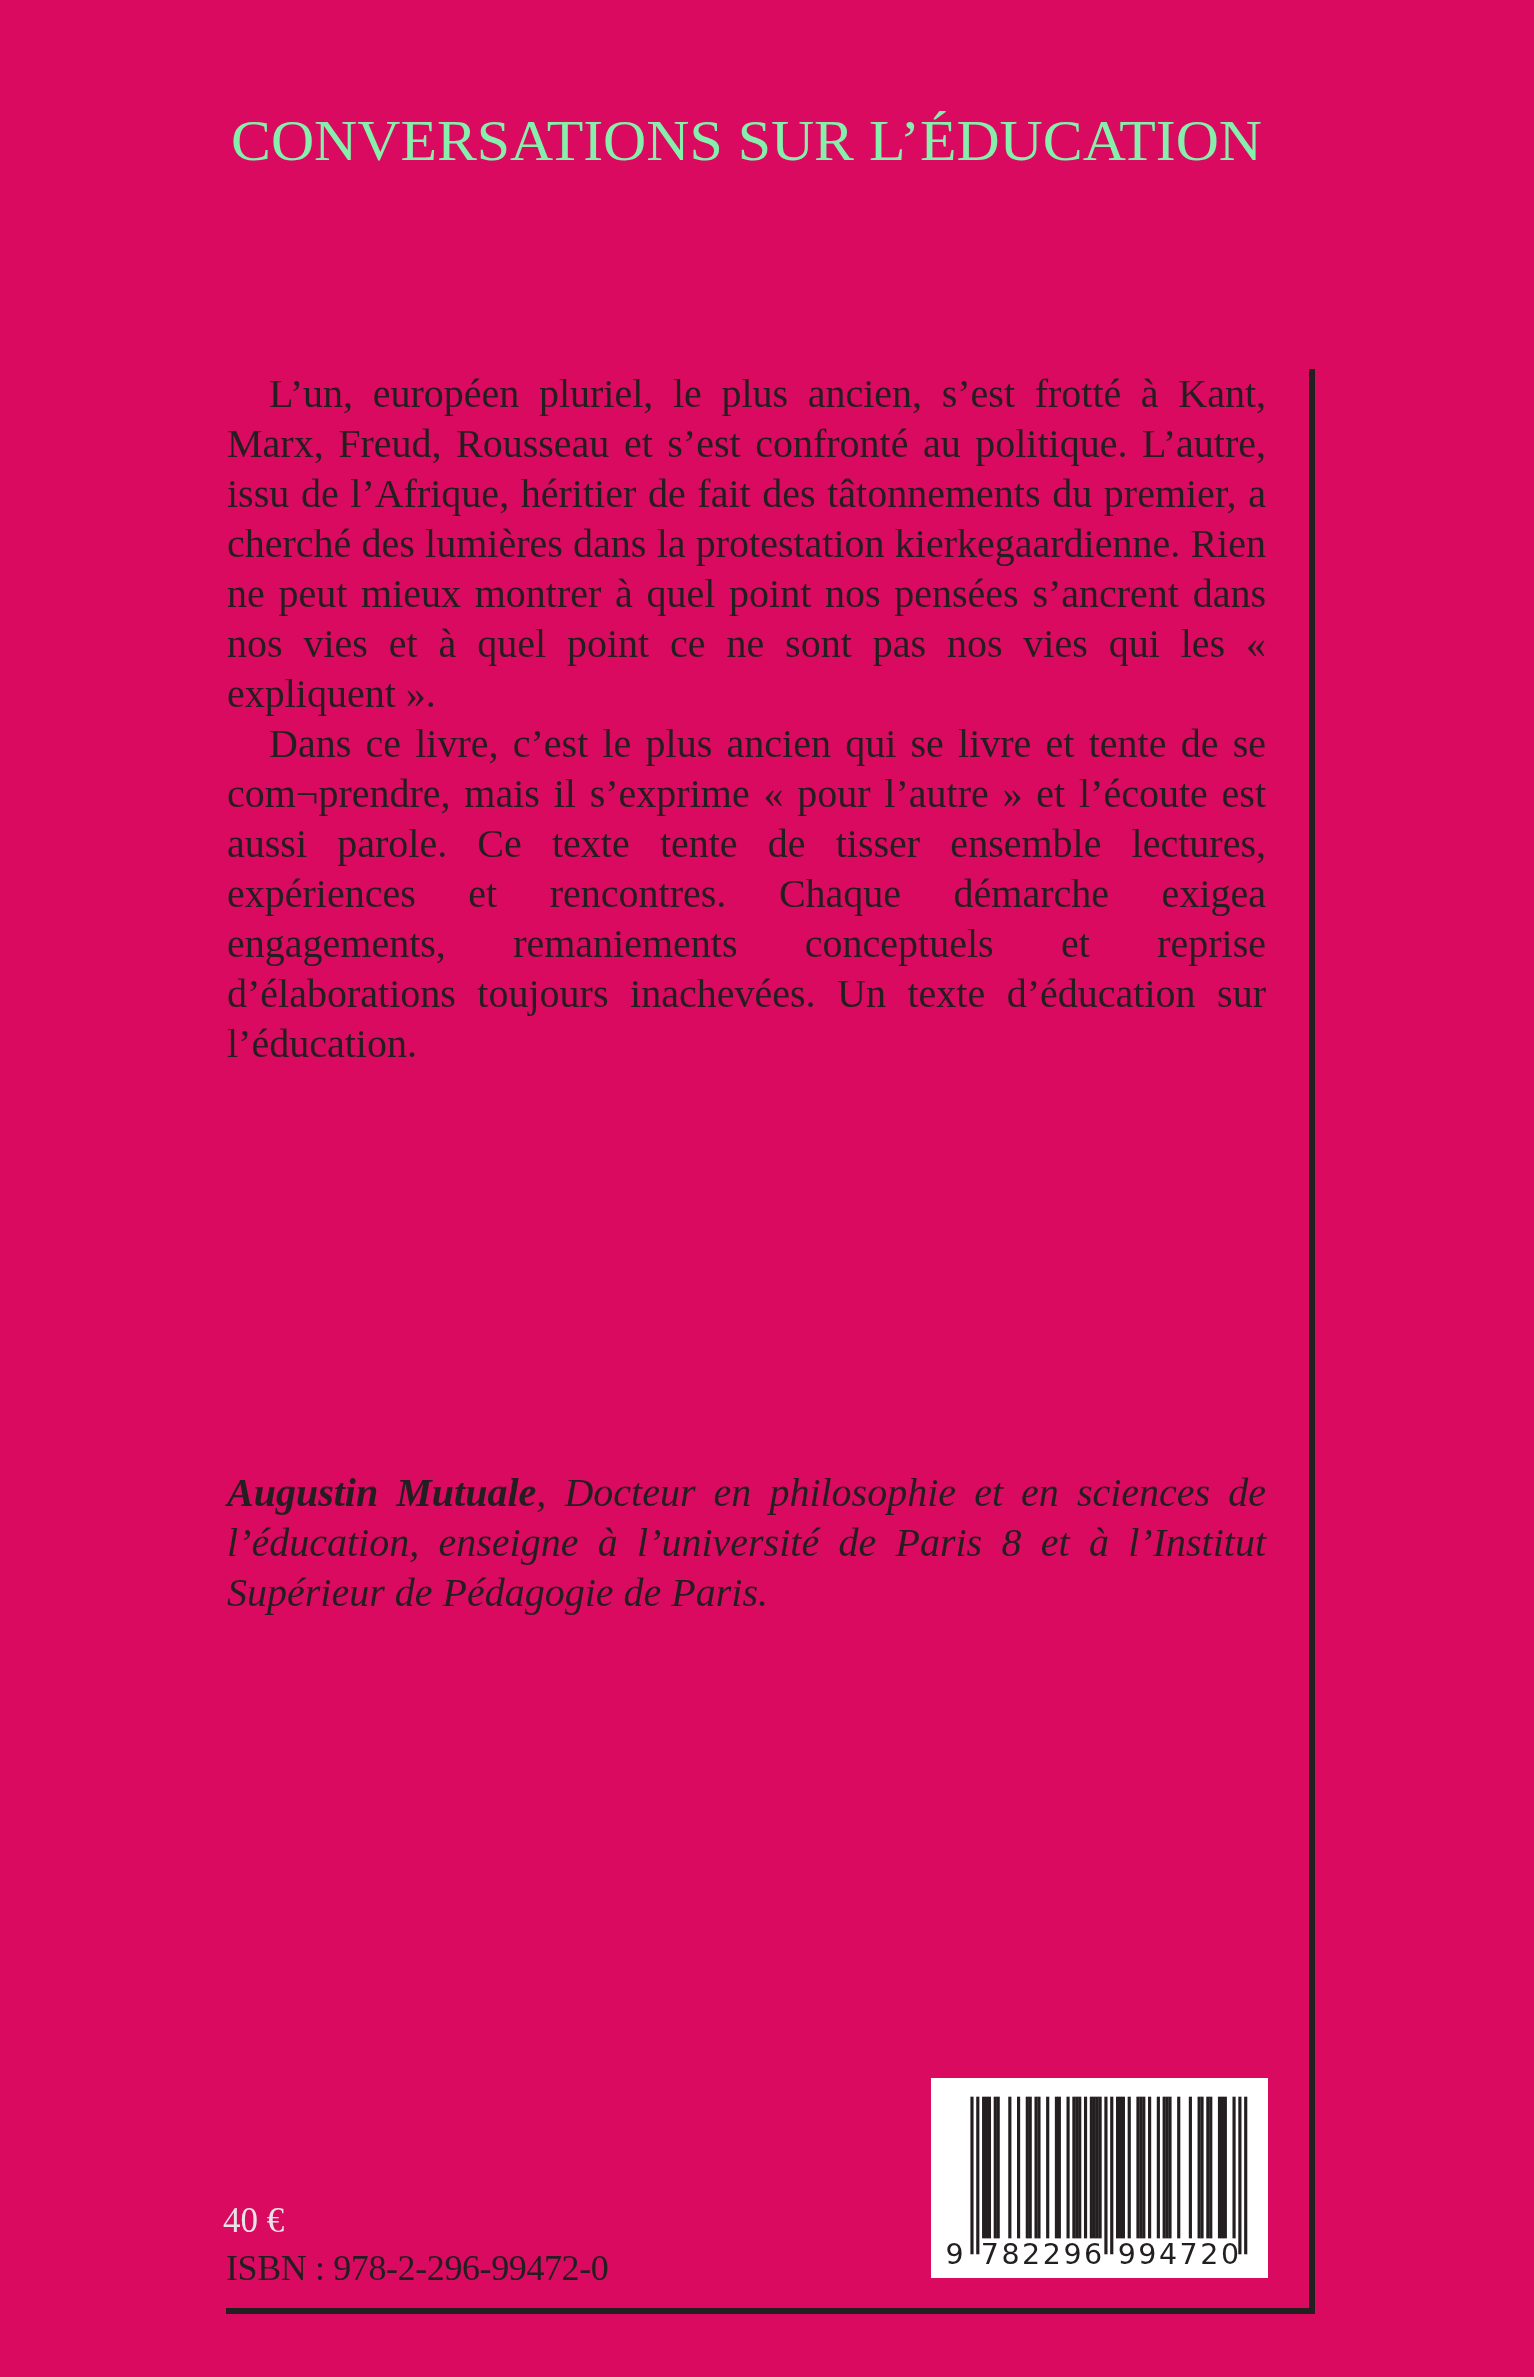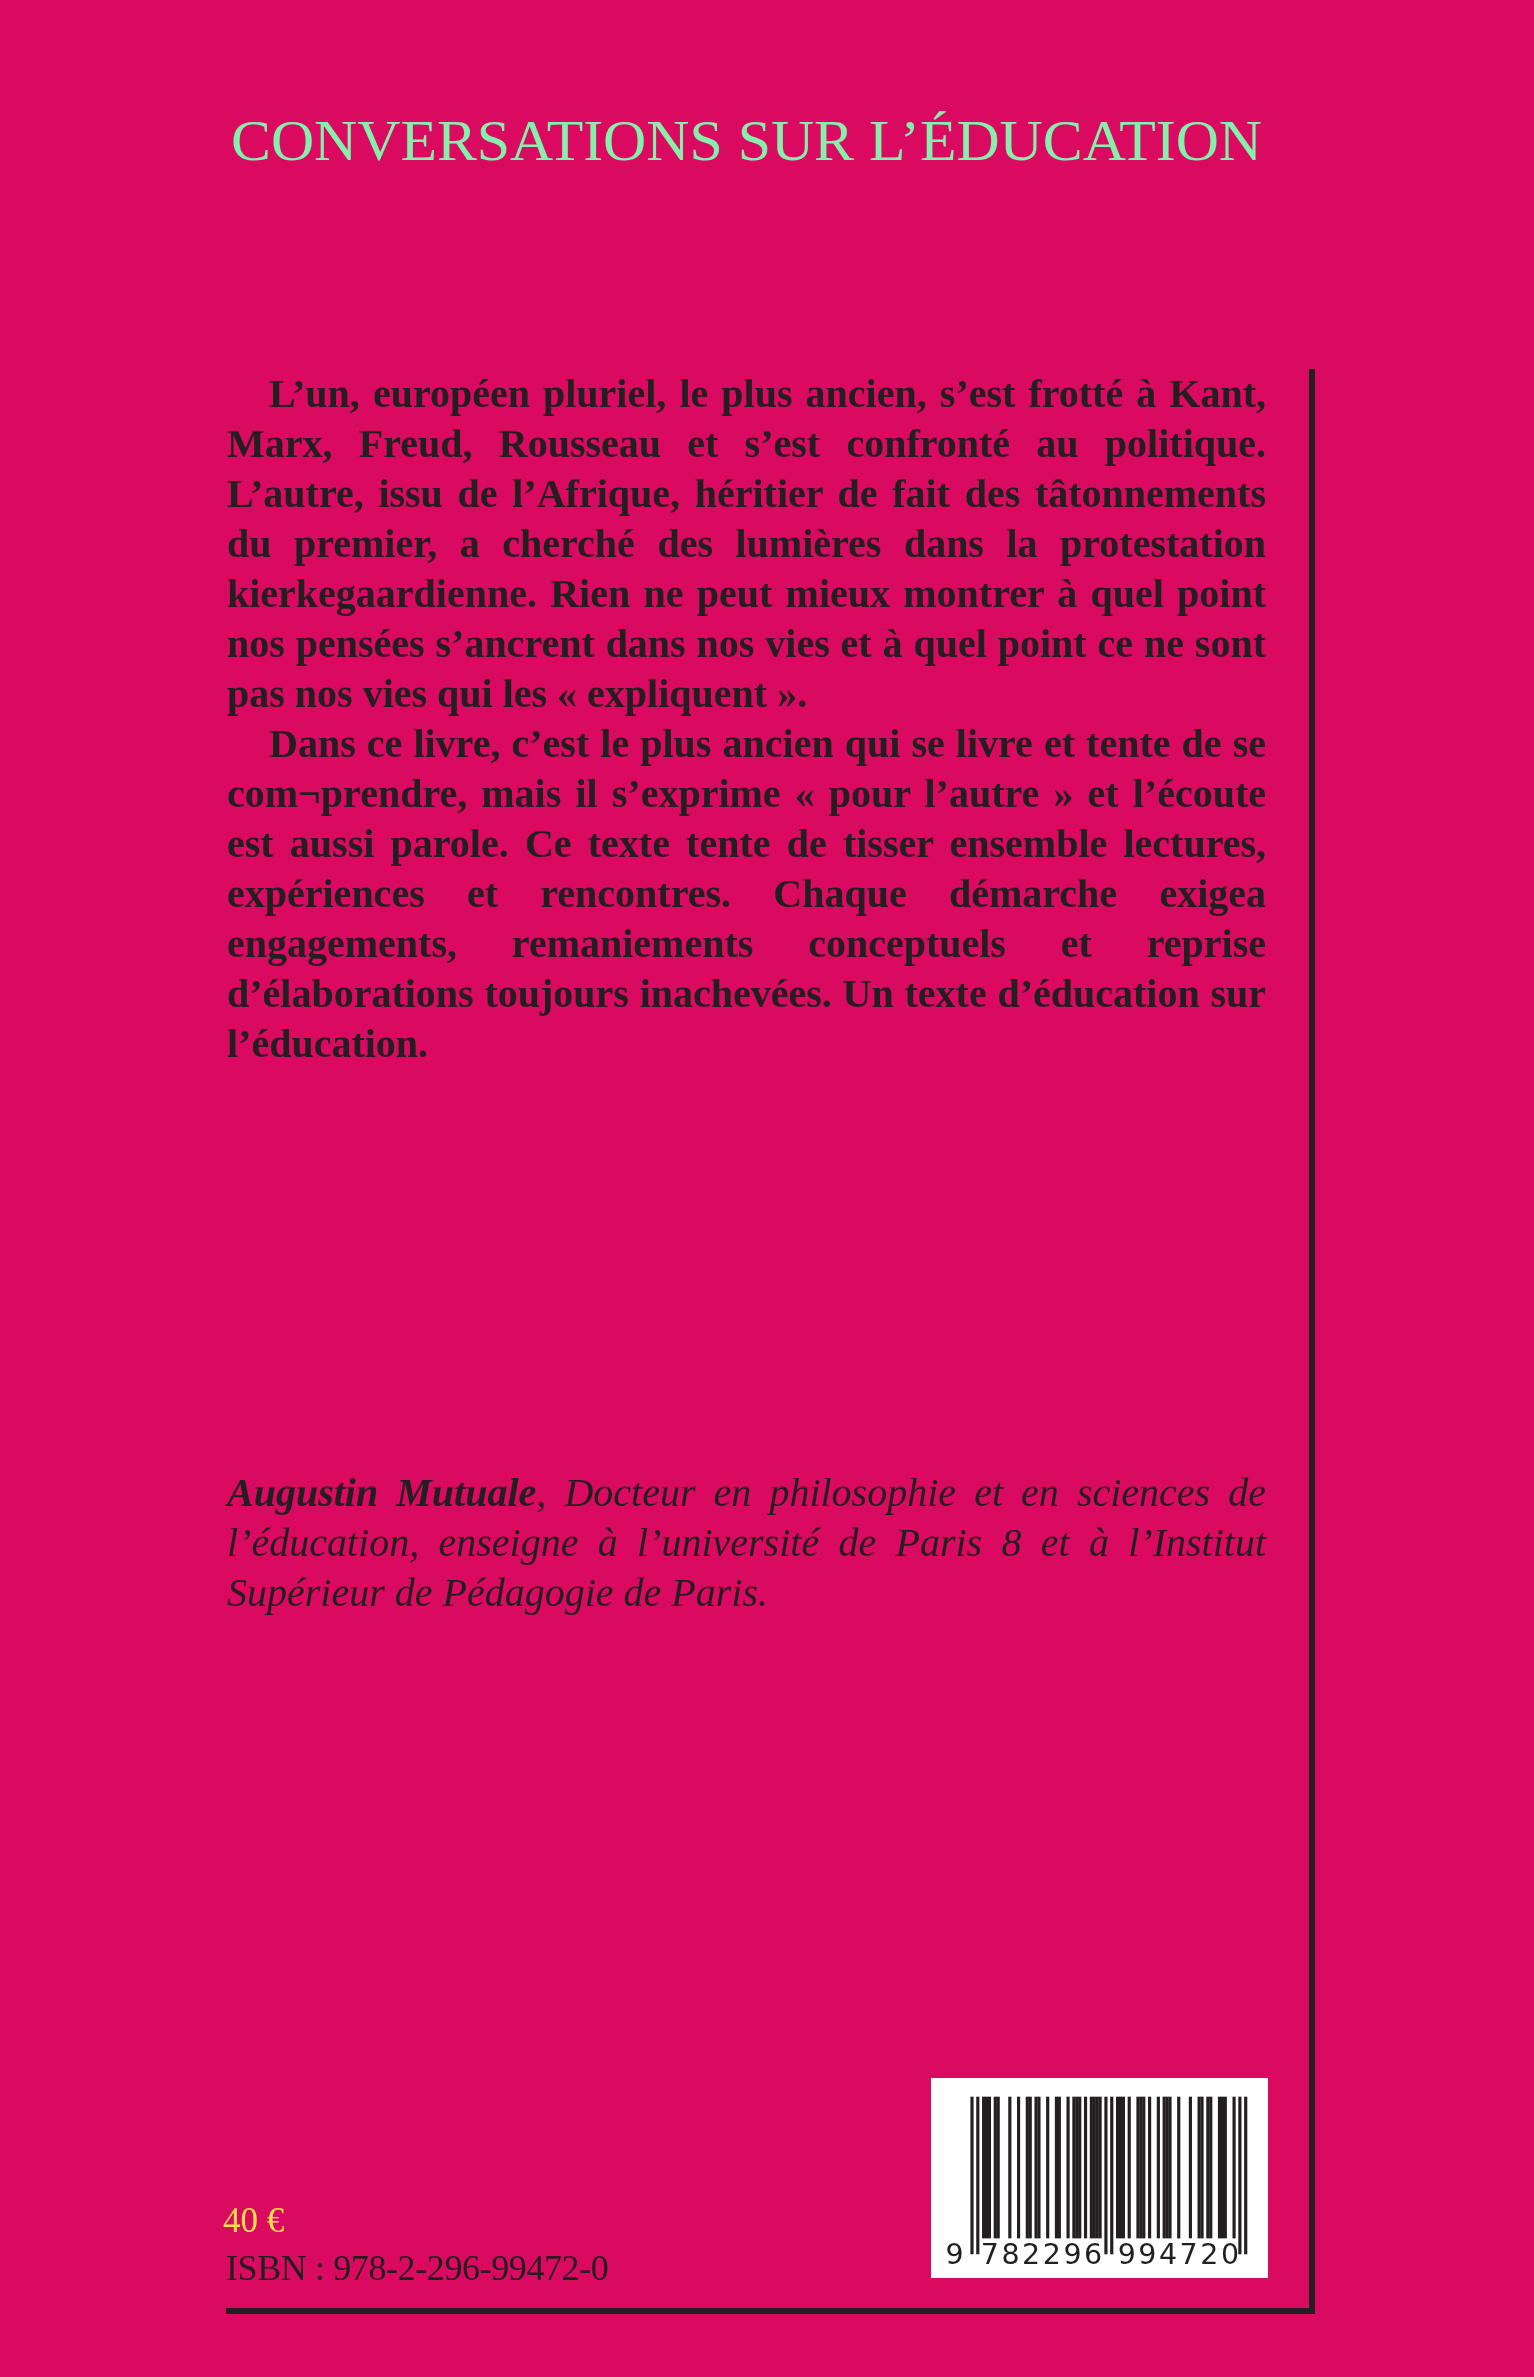--- a/index.html
+++ b/index.html
@@ -27,31 +27,31 @@
   .hrule {
     position: absolute; left: 226px; top: 2308px;
     width: 1089px; height: 5.9px; background: #231F20;
   }
   .body-text {
     position: absolute; left: 227px; top: 369px; width: 1039px;
     font-size: 40px; line-height: 50px;
     text-align: justify;
   }
   .body-text p { margin: 0; }
-  .body-text p.indent { text-indent: 42px; font-weight: bold; }
+  .body-text p.indent { text-indent: 42px; }
   .authors {
     position: absolute; left: 227px; top: 1468px; width: 1039px;
     font-size: 40px; line-height: 50px;
     font-style: italic; text-align: justify;
   }
   .authors p { margin: 0 0 50px 0; }
   .authors .name { font-weight: bold; font-style: italic; }
   .price {
     position: absolute; left: 223px; top: 2200px;
-    color: #fde047; font-size: 35px; line-height: 42px;
+    color: #e5e5e5; font-size: 35px; line-height: 42px;
   }
   .isbn {
     position: absolute; left: 226px; top: 2247px;
     font-size: 36px; line-height: 42px; white-space: nowrap;
     letter-spacing: -0.4px;
   }
   .barcode-box {
     position: absolute; left: 931px; top: 2078px;
     width: 337px; height: 200px; background: #FFFFFF;
   }

